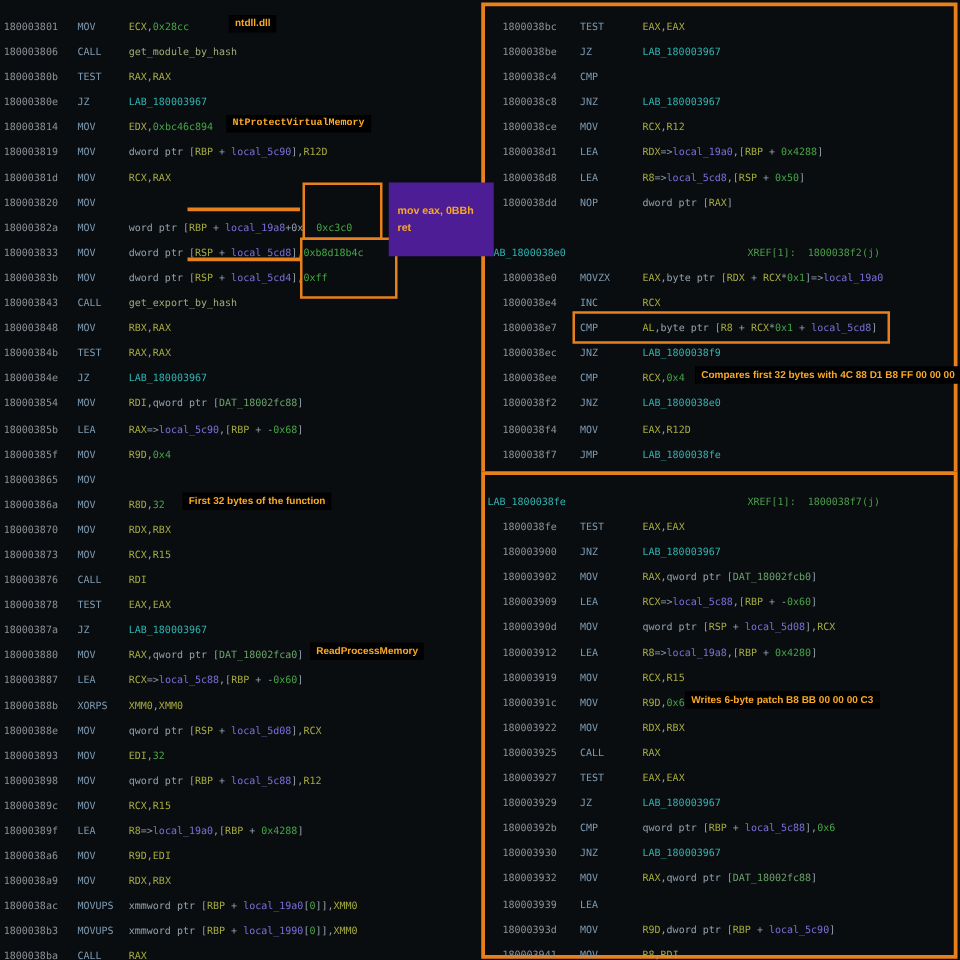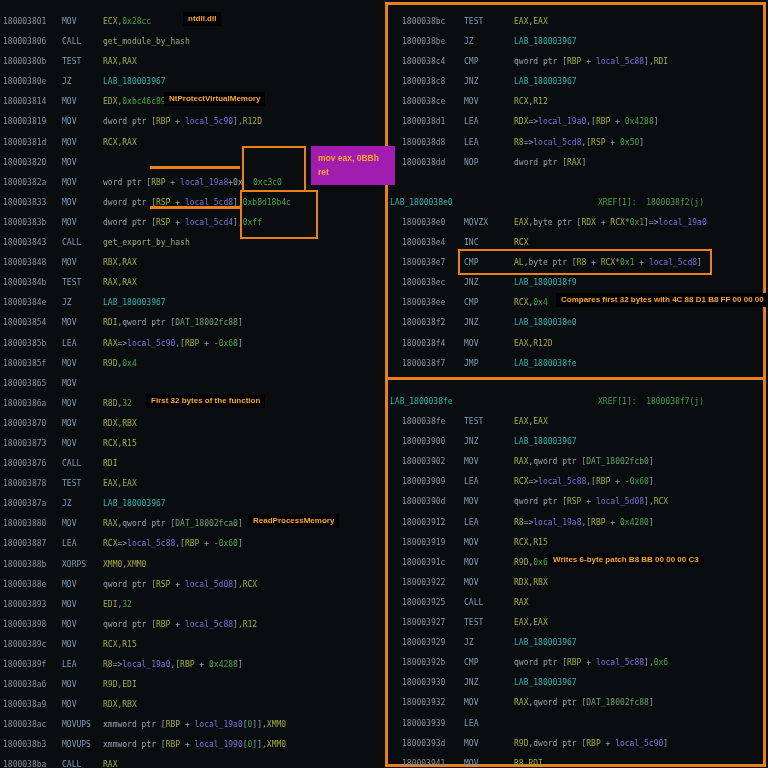--- a/index.html
+++ b/index.html
@@ -17,43 +17,43 @@
   .r span{position:absolute;top:0;}
   .a{left:var(--ca);color:#8d9296;}
   .m{left:var(--cm);color:#7c9ab3;}
   .o{left:var(--co);}
   .lb{left:2px;color:#2fb3b0;}
   .xr{left:var(--cx);color:#4a9e4a;}
   .tok-reg{color:#a6aa3f;} .tok-imm{color:#46a546;text-align:center;} .tok-loc{color:#7b6fd8;}
   .tok-lab{color:#2fb3b0;} .tok-dat{color:#69a269;} .tok-fn{color:#a5aa78;}
   .ann{background:#000;color:#f9a825;font:bold 8px "Liberation Sans",sans-serif;
        line-height:12px;top:3.5px;padding:1px 5px;white-space:nowrap;}
-  .callout{position:absolute;background:#a21caf;color:#f9a825;font:bold 8.5px "Liberation Sans",sans-serif;
-           line-height:13.5px;padding:6px 7px;white-space:pre;z-index:5;}
+  .callout{position:absolute;background:#4c1d95;color:#f9a825;font:bold 8.5px "Liberation Sans",sans-serif;
+           line-height:13.5px;padding:16px 7px;white-space:pre;z-index:5;}
   #callout-stub{left:311px;top:146px;min-width:70px;}
   #callout-syscall{left:311px;top:190px;min-width:102px;}
   .orect{position:absolute;border:2px solid #e8811c;z-index:4;pointer-events:none;}
   #rect-stub{left:242px;top:146px;width:60px;height:42px;}
   #rect-syscall{left:240px;top:190px;width:74px;height:45px;}
   #rect-cmp{left:458px;top:249px;width:250px;height:22px;}
   .uline{position:absolute;height:3px;background:#e8811c;z-index:4;}
   #uline-19a8{left:150px;top:166px;width:90px;}
   #uline-5cd8{left:150px;top:206px;width:90px;}
 </style>
 </head>
 <body>
 
 <div class="screen">
 
   <div id="left-listing" class="listing">
       <div class="r"><span class="a">180003801</span><span class="m">MOV</span><span class="o"><span class="tok-reg" style="position: static;">ECX</span>,<span class="tok-imm" style="position: static;">0x28cc</span></span><span class="ann" style="left: 183px;">ntdll.dll</span></div>
       <div class="r"><span class="a">180003806</span><span class="m">CALL</span><span class="o"><span class="tok-fn" style="position: static;">get_module_by_hash</span></span></div>
       <div class="r"><span class="a">18000380b</span><span class="m">TEST</span><span class="o"><span class="tok-reg" style="position: static;">RAX</span>,<span class="tok-reg" style="position: static;">RAX</span></span></div>
       <div class="r"><span class="a">18000380e</span><span class="m">JZ</span><span class="o"><span class="tok-lab" style="position: static;">LAB_180003967</span></span></div>
-      <div class="r"><span class="a">180003814</span><span class="m">MOV</span><span class="o"><span class="tok-reg" style="position: static;">EDX</span>,<span class="tok-imm" style="position: static;">0xbc46c894</span></span><span class="ann" style="left: 164px;">NtProtectVirtualMemory</span></div>
+      <div class="r"><span class="a">180003814</span><span class="m">MOV</span><span class="o"><span class="tok-reg" style="position: static;">EDX</span>,<span class="tok-imm" style="position: static;">0xbc46c894</span></span><span class="ann" style="left: 181px; font-family: Liberation Mono, monospace;">NtProtectVirtualMemory</span></div>
       <div class="r"><span class="a">180003819</span><span class="m">MOV</span><span class="o">dword ptr [<span class="tok-reg" style="position: static;">RBP</span> + <span class="tok-loc" style="position: static;">local_5c90</span>],<span class="tok-reg" style="position: static;">R12D</span></span></div>
       <div class="r"><span class="a">18000381d</span><span class="m">MOV</span><span class="o"><span class="tok-reg" style="position: static;">RCX</span>,<span class="tok-reg" style="position: static;">RAX</span></span></div>
       <div class="r"><span class="a">180003820</span><span class="m">MOV</span></div>
       <div class="r"><span class="a">18000382a</span><span class="m">MOV</span><span class="o">word ptr [<span class="tok-reg" style="position: static;">RBP</span> + <span class="tok-loc" style="position: static;">local_19a8</span>+0x</span><span class="o" style="left: 253px;"><span class="tok-imm" style="position: static;">0xc3c0</span></span></div>
       <div class="r"><span class="a">180003833</span><span class="m">MOV</span><span class="o">dword ptr [<span class="tok-reg" style="position: static;">RSP</span> + <span class="tok-loc" style="position: static;">local_5cd8</span>],<span class="tok-imm" style="position: static;">0xb8d18b4c</span></span></div>
       <div class="r"><span class="a">18000383b</span><span class="m">MOV</span><span class="o">dword ptr [<span class="tok-reg" style="position: static;">RSP</span> + <span class="tok-loc" style="position: static;">local_5cd4</span>],<span class="tok-imm" style="position: static; margin-top: 32px;">0xff</span></span></div>
       <div class="r"><span class="a">180003843</span><span class="m">CALL</span><span class="o"><span class="tok-fn" style="position: static;">get_export_by_hash</span></span></div>
       <div class="r"><span class="a">180003848</span><span class="m">MOV</span><span class="o"><span class="tok-reg" style="position: static;">RBX</span>,<span class="tok-reg" style="position: static;">RAX</span></span></div>
       <div class="r"><span class="a">18000384b</span><span class="m">TEST</span><span class="o"><span class="tok-reg" style="position: static;">RAX</span>,<span class="tok-reg" style="position: static;">RAX</span></span></div>
       <div class="r"><span class="a">18000384e</span><span class="m">JZ</span><span class="o"><span class="tok-lab" style="position: static;">LAB_180003967</span></span></div>
@@ -79,21 +79,21 @@
       <div class="r"><span class="a">1800038a9</span><span class="m">MOV</span><span class="o"><span class="tok-reg" style="position: static;">RDX</span>,<span class="tok-reg" style="position: static;">RBX</span></span></div>
       <div class="r"><span class="a">1800038ac</span><span class="m">MOVUPS</span><span class="o">xmmword ptr [<span class="tok-reg" style="position: static;">RBP</span> + <span class="tok-loc" style="position: static;">local_19a0</span>[<span class="tok-imm" style="position: static;">0</span>]],<span class="tok-reg" style="position: static;">XMM0</span></span></div>
       <div class="r"><span class="a">1800038b3</span><span class="m">MOVUPS</span><span class="o">xmmword ptr [<span class="tok-reg" style="position: static;">RBP</span> + <span class="tok-loc" style="position: static;">local_1990</span>[<span class="tok-imm" style="position: static;">0</span>]],<span class="tok-reg" style="position: static;">XMM0</span></span></div>
       <div class="r"><span class="a">1800038ba</span><span class="m">CALL</span><span class="o"><span class="tok-reg" style="position: static;">RAX</span></span></div>
     </div>
 
   <div id="panel-top" class="panel">
     <div id="top-listing" class="listing">
         <div class="r"><span class="a">1800038bc</span><span class="m">TEST</span><span class="o"><span class="tok-reg" style="position: static;">EAX</span>,<span class="tok-reg" style="position: static;">EAX</span></span></div>
         <div class="r"><span class="a">1800038be</span><span class="m">JZ</span><span class="o"><span class="tok-lab" style="position: static;">LAB_180003967</span></span></div>
-        <div class="r"><span class="a">1800038c4</span><span class="m">CMP</span><span class="o">qword ptr [<span class="tok-reg" style="position: static;">RBP</span> + <span class="tok-loc" style="position: static;">local_5c88</span>],<span class="tok-reg" style="position: static;">RDI</span></span></div>
+        <div class="r"><span class="a">1800038c4</span><span class="m">CMP</span></div>
         <div class="r"><span class="a">1800038c8</span><span class="m">JNZ</span><span class="o"><span class="tok-lab" style="position: static;">LAB_180003967</span></span></div>
         <div class="r"><span class="a">1800038ce</span><span class="m">MOV</span><span class="o"><span class="tok-reg" style="position: static;">RCX</span>,<span class="tok-reg" style="position: static;">R12</span></span></div>
         <div class="r"><span class="a">1800038d1</span><span class="m">LEA</span><span class="o"><span class="tok-reg" style="position: static;">RDX</span>=&gt;<span class="tok-loc" style="position: static;">local_19a0</span>,[<span class="tok-reg" style="position: static;">RBP</span> + <span class="tok-imm" style="position: static;">0x4288</span>]</span></div>
         <div class="r"><span class="a">1800038d8</span><span class="m">LEA</span><span class="o"><span class="tok-reg" style="position: static;">R8</span>=&gt;<span class="tok-loc" style="position: static;">local_5cd8</span>,[<span class="tok-reg" style="position: static;">RSP</span> + <span class="tok-imm" style="position: static; margin-top: 40px;">0x50</span>]</span></div>
         <div class="r"><span class="a">1800038dd</span><span class="m">NOP</span><span class="o">dword ptr [<span class="tok-reg" style="position: static;">RAX</span>]</span></div>
         <div class="r"></div>
         <div class="r"><span class="lb">LAB_1800038e0</span><span class="xr">XREF[1]:  1800038f2(j)</span></div>
         <div class="r"><span class="a">1800038e0</span><span class="m">MOVZX</span><span class="o"><span class="tok-reg" style="position: static;">EAX</span>,byte ptr [<span class="tok-reg" style="position: static;">RDX</span> + <span class="tok-reg" style="position: static;">RCX</span>*<span class="tok-imm" style="position: static;">0x1</span>]=&gt;<span class="tok-loc" style="position: static;">local_19a0</span></span></div>
         <div class="r"><span class="a">1800038e4</span><span class="m">INC</span><span class="o"><span class="tok-reg" style="position: static;">RCX</span></span></div>
         <div class="r"><span class="a">1800038e7</span><span class="m">CMP</span><span class="o"><span class="tok-reg" style="position: static;">AL</span>,byte ptr [<span class="tok-reg" style="position: static;">R8</span> + <span class="tok-reg" style="position: static;">RCX</span>*<span class="tok-imm" style="position: static;">0x1</span> + <span class="tok-loc" style="position: static;">local_5cd8</span>]</span></div>

